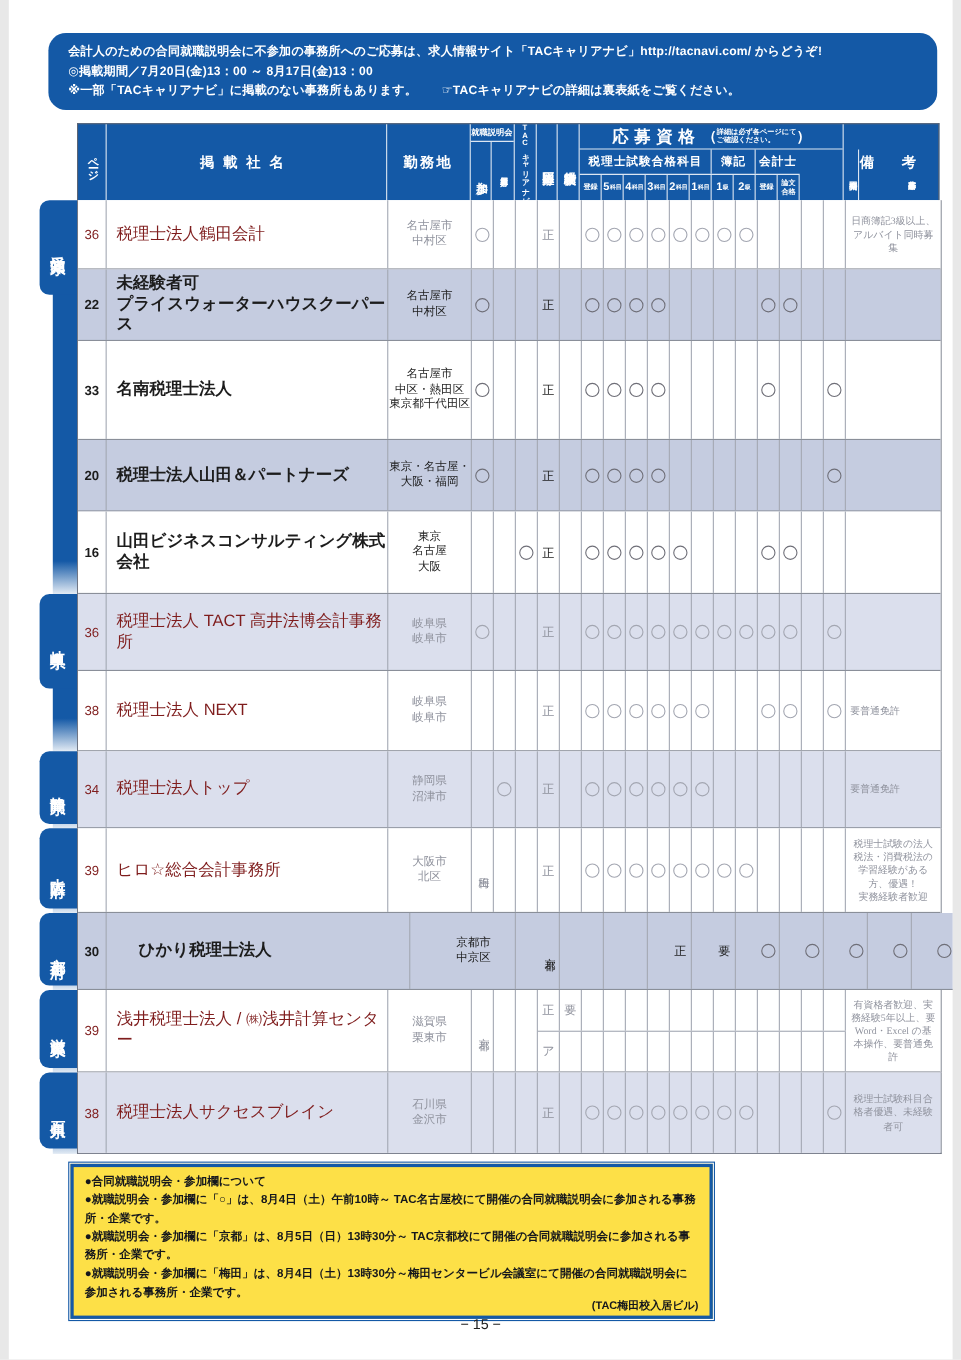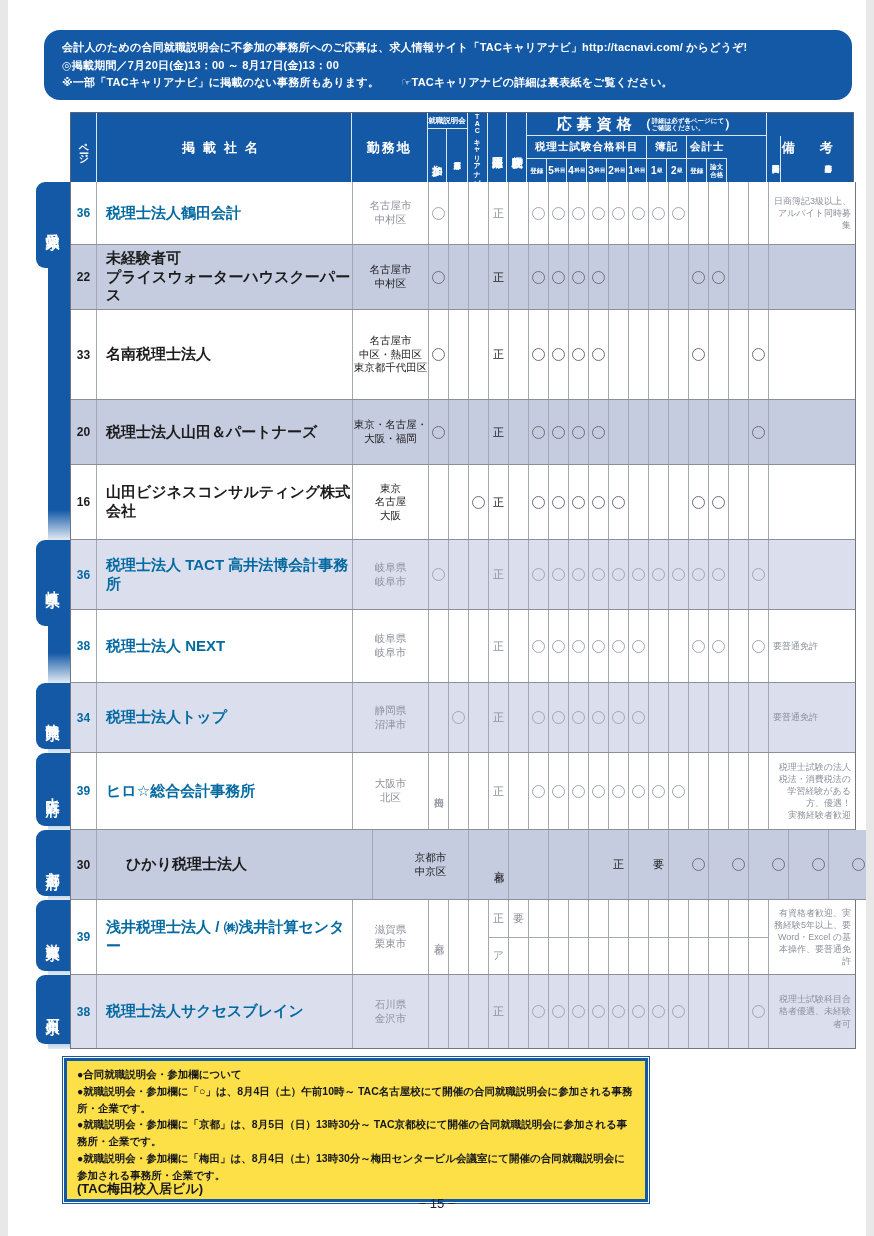--- a/index.html
+++ b/index.html
@@ -72,47 +72,47 @@
   .trow{display:flex;box-sizing:border-box;border-bottom:1px solid #8a8f99;}
   .group:last-child .trow:last-child{border-bottom:none;}
   .td{box-sizing:border-box;border-right:1px solid #a3a8b3;display:flex;align-items:center;
       justify-content:center;text-align:center;}
   .td:last-child{border-right:none;}
   .td-page{width:26px;font-size:12px;font-weight:bold;}
   .td-company{width:256px;justify-content:flex-start;text-align:left;padding-left:9px;
               font-size:15px;font-weight:bold;white-space:pre-line;line-height:1.25;}
   .td-location{width:76px;font-size:10.5px;white-space:pre-line;line-height:1.3;}
   .td-n{width:20px;font-size:11px;}
-  .td-remarks{width:86px;font-size:9px;justify-content:flex-start;text-align:right;
-              padding:3px 4px;white-space:pre-line;line-height:1.35;align-items:center;}
+  .td-remarks{width:86px;font-size:9px;justify-content:flex-start;text-align:center;
+              padding:3px 4px;white-space:pre-line;line-height:1.35;align-items:center;font-family:Liberation Serif, serif;}
   .vsmall{writing-mode:vertical-rl;text-orientation:upright;font-size:10px;letter-spacing:2px;}
   .circle{width:11px;height:11px;border:1px solid #6f6f78;border-radius:50%;display:inline-block;}
   
   .shade-white{background:#ffffff;}
   .shade-dark{background:#c5cce0;}
   .shade-light{background:#dbdfed;}
   
   .style-gray .td{color:#8f929d;}
-  .style-gray .td-page,.style-gray .td-company{font-weight:bold;color:#0369a1;}
+  .style-gray .td-page,.style-gray .td-company{font-weight:normal;color:#7f1d1d;}
   .style-gray .circle{border-color:#a3a6b1;}
   .style-black .td{color:#1c1c1c;}
   .remark-bold .td-remarks{font-weight:bold;font-size:10.5px;color:#111;}
   
   .split{width:280px;display:flex;flex-direction:column;box-sizing:border-box;}
   .split-half{flex:1;display:flex;}
   .split-half.top{border-bottom:1px solid #a3a8b3;}
   .split-half .td{border-right:1px solid #a3a8b3;}
   .split-half .td:last-child{border-right:1px solid #a3a8b3;}
 
   
   .legend{position:absolute;left:56px;top:1058px;width:584px;box-sizing:border-box;
           border:3px solid #1459a6;outline:1px solid #1459a6;outline-offset:1px;
           background:#fde047;padding:5px 10px 3px 10px;font-size:10.5px;font-weight:bold;
           color:#15171c;line-height:1.6;}
-  .legend-note{text-align:left;font-size:13px;line-height:1.1;margin-top:-2px;}
+  .legend-note{text-align:right;font-size:10px;line-height:1.1;margin-top:-2px;}
 
   .footer{position:absolute;top:1196px;left:0;width:100%;text-align:center;font-size:13px;color:#222;}
 </style>
 </head>
 <body>
 
 <div class="page">
 
   <div class="banner">
     <div>会計人のための合同就職説明会に不参加の事務所へのご応募は、求人情報サイト「TACキャリアナビ」http://tacnavi.com/ からどうぞ!</div>

